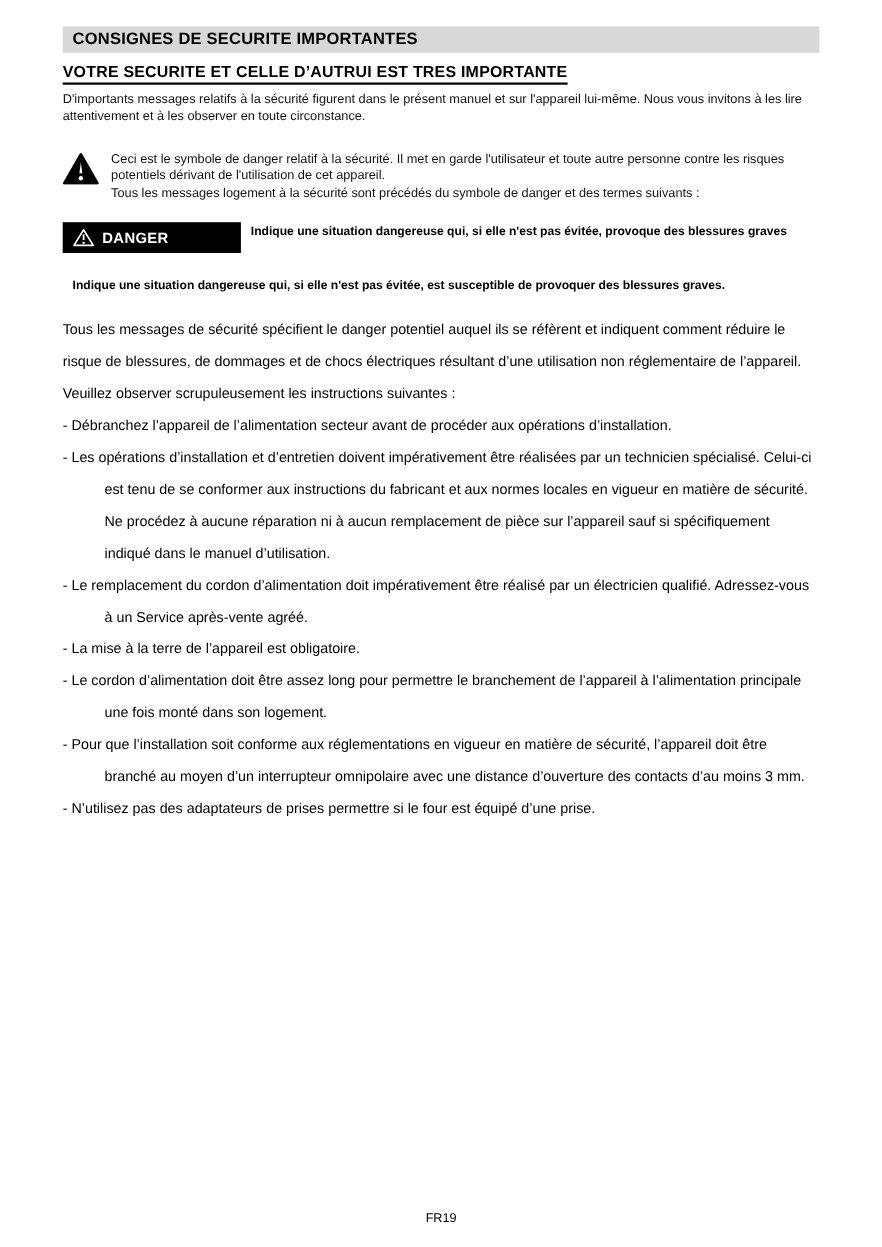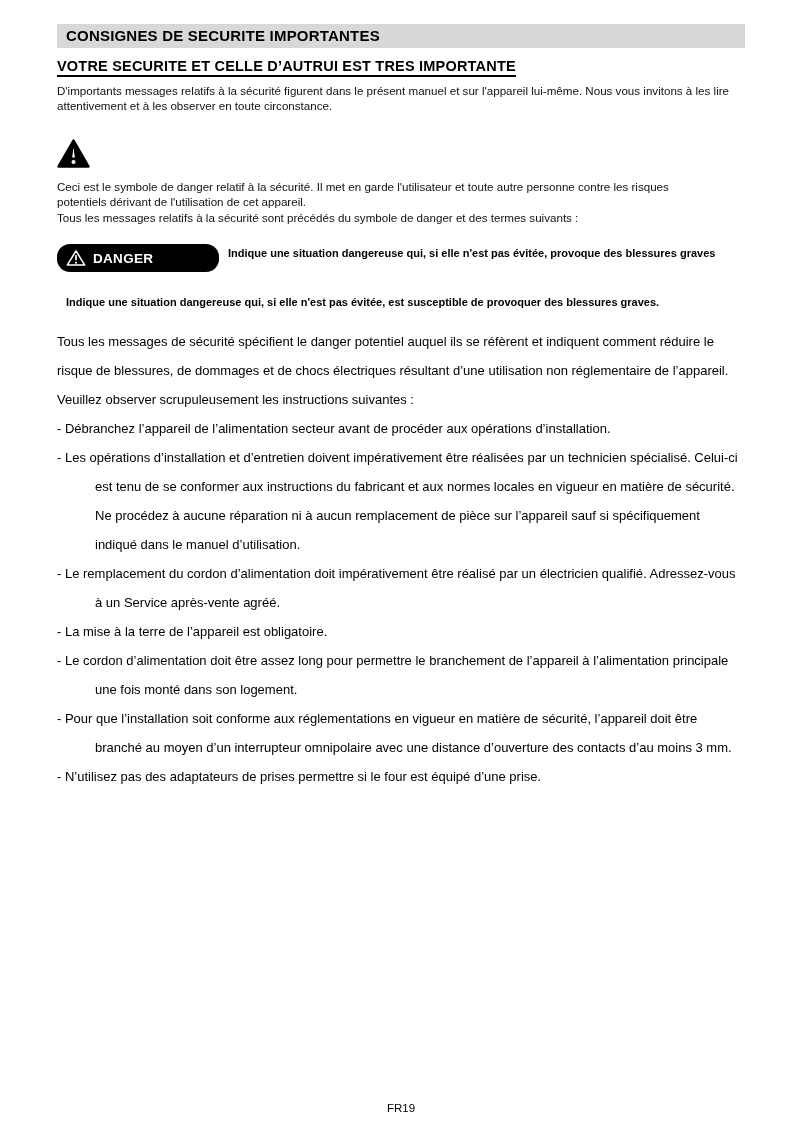--- a/index.html
+++ b/index.html
@@ -27,39 +27,38 @@
     font-size:14.5px;
     font-weight:bold;
     letter-spacing:.2px;
     border-bottom:2.5px solid #000;
     padding-bottom:1px;
   }
 
   .small-text { font-size:11.6px; line-height:1.33; color:#111; }
   .intro { margin-top:6px; max-width:702px; }
 
-  .symbol-row { display:flex; margin-top:23px; gap:11px; align-items:flex-start;flex-direction:column; }
+  .symbol-row { display:flex; margin-top:23px; gap:11px; align-items:flex-start; }
   .big-triangle { flex:0 0 auto; margin-top:2px; }
   .big-triangle svg { width:33px; height:29px; display:block; }
   .symbol-text { max-width:650px; }
 
   .signal-row { display:flex; align-items:flex-start; }
   .signal-row.danger { margin-top:19px; }
   .signal-row.warning { margin-top:21px; }
   .signal-box {
     background:#000;
     color:#fff;
     flex:0 0 auto;
     min-width:162px;
     height:28px;
     display:flex;
     align-items:center;
     gap:7px;
     padding:0 9px;
-    border-radius:13px;
   }
   .signal-row.warning .signal-box { height:31px; }
   .tri-small svg { width:20px; height:18px; display:block; }
   .signal-label { font-weight:bold; font-size:13.5px; letter-spacing:.3px; white-space:nowrap; }
   .signal-desc {
     font-size:11px;
     font-weight:bold;
     line-height:1.32;
     margin-left:9px;
     margin-top:2px;
@@ -97,21 +96,21 @@
   <div class="symbol-row">
     <span class="big-triangle">
       <svg viewBox="0 0 33 29" xmlns="http://www.w3.org/2000/svg">
         <path d="M16.5 1.5 L31.5 27.5 H1.5 Z" fill="#000" stroke="#000" stroke-width="2.5" stroke-linejoin="round"></path>
         <path d="M16.5 8.5 L15.2 18.5 H17.8 Z" fill="#fff"></path>
         <circle cx="16.5" cy="23" r="2" fill="#fff"></circle>
       </svg>
     </span>
     <div class="symbol-text">
       <p class="small-text">Ceci est le symbole de danger relatif à la sécurité. Il met en garde l'utilisateur et toute autre personne contre les risques potentiels dérivant de l'utilisation de cet appareil.</p>
-      <p class="small-text">Tous les messages relatifs à la sécurité sont précédés du symbole de danger et des termes suivants :</p>
+      <p class="small-text">Tous les messages logement à la sécurité sont précédés du symbole de danger et des termes suivants :</p>
     </div>
   </div>
 
   <div class="signal-row danger">
     <div class="signal-box">
       <span class="tri-small">
         <svg viewBox="0 0 24 21" xmlns="http://www.w3.org/2000/svg">
           <path d="M12 2 L22.5 19 H1.5 Z" fill="none" stroke="#fff" stroke-width="1.8" stroke-linejoin="round"></path>
           <rect x="11" y="7" width="2" height="6.2" fill="#fff"></rect>
           <circle cx="12" cy="16.2" r="1.3" fill="#fff"></circle>

